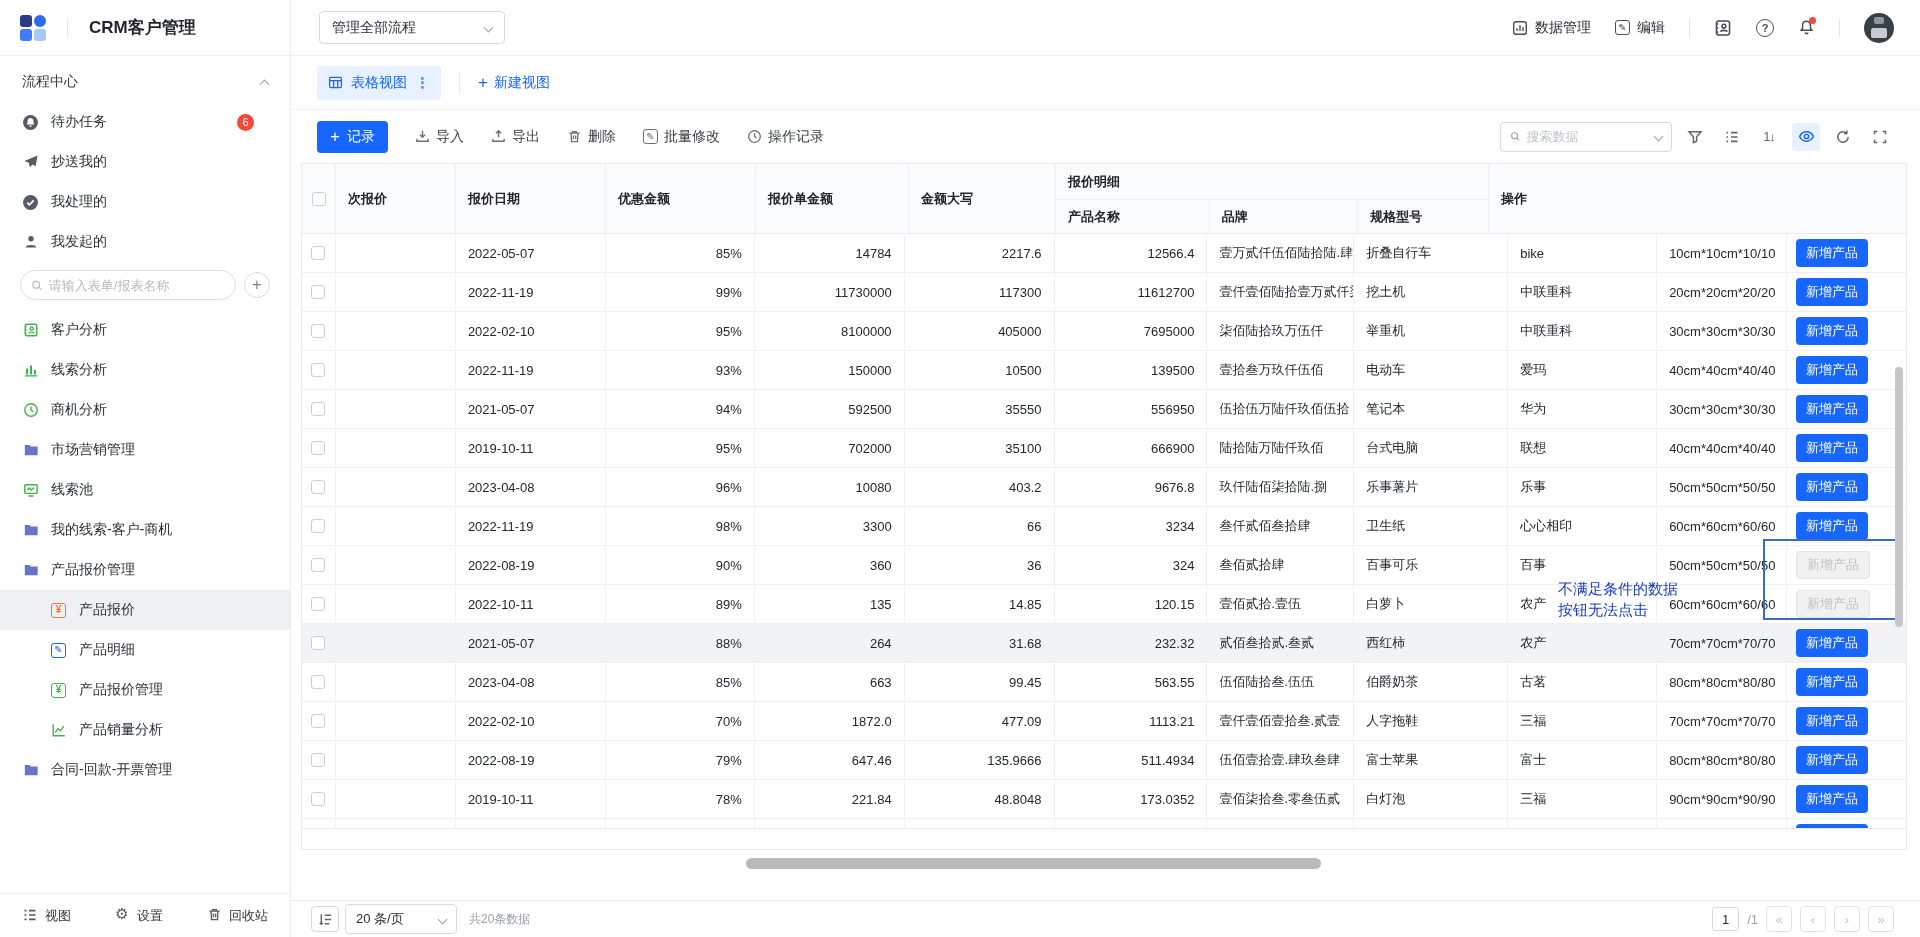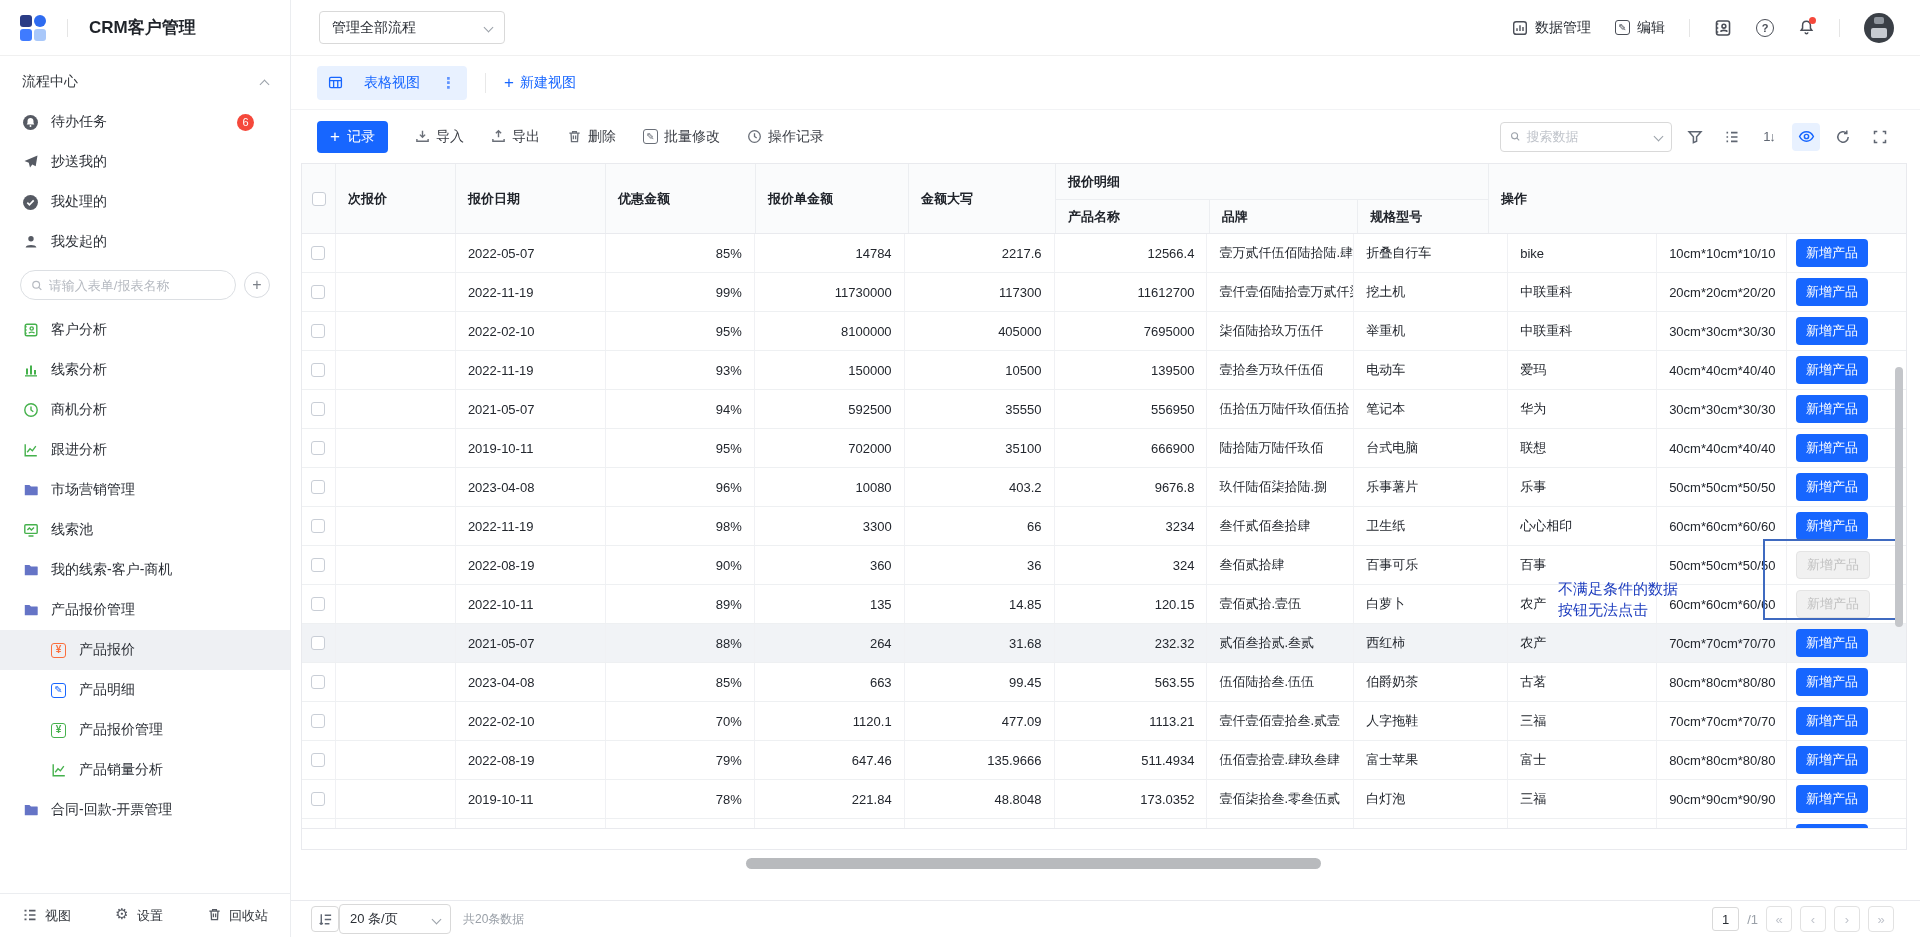--- a/index.html
+++ b/index.html
@@ -49,21 +49,21 @@
   .tr-item .ic { color:#4a4e57; }
   .tr-divider { width:1px; height:18px; background:#e5e5e5; }
   .help-circle { width:18px; height:18px; border:1.5px solid #4a4e57; border-radius:50%; font-size:11px; font-weight:bold; display:flex; align-items:center; justify-content:center; color:#4a4e57; }
   .bell-wrap { position:relative; color:#4a4e57; cursor:pointer; }
   .bell-dot { position:absolute; top:-2px; right:-1px; width:7px; height:7px; border-radius:50%; background:var(--badge); }
   .avatar { width:30px; height:30px; border-radius:50%; background:#3a3f46; position:relative; overflow:hidden; cursor:pointer; }
   .avatar i { position:absolute; left:7px; bottom:5px; width:16px; height:10px; background:#c7cbd1; border-radius:2px; }
   .avatar b { position:absolute; left:10px; top:4px; width:10px; height:7px; background:#8f959d; border-radius:2px; }
 
   .viewbar { height:54px; display:flex; align-items:center; padding:0 26px; border-bottom:1px solid #f2f3f5; }
-  .view-chip { height:34px; background:#e8f1ff; border-radius:4px; display:flex; align-items:center; padding:0 11px; color:var(--accent); font-size:14px; gap:21px; cursor:pointer; }
+  .view-chip { height:34px; background:#e8f1ff; border-radius:4px; display:flex; align-items:center; padding:0 11px; color:var(--accent); font-size:14px; gap:8px; cursor:pointer; }
   .chip-dots { font-size:15px; font-weight:bold; color:#5e93ff; cursor:pointer; }
   .vb-divider { width:1px; height:20px; background:#e8e8e8; margin:0 18px; }
   .new-view { color:var(--accent); font-size:14px; display:flex; align-items:center; gap:6px; cursor:pointer; }
   .plus-g { font-size:17px; line-height:1; font-weight:400; }
 
   .toolbar { height:53px; display:flex; align-items:center; padding:0 26px; }
   .btn-primary { height:32px; background:var(--accent); color:#fff; border:none; border-radius:4px; font-size:14px; padding:0 13px; display:flex; align-items:center; gap:7px; cursor:pointer; font-family:inherit; }
   .tb-item { display:flex; align-items:center; gap:6px; font-size:14px; color:#3b3e45; margin-left:27px; cursor:pointer; }
   .tb-item .ic { color:#6a6f78; display:flex; }
   .toolbar-right { margin-left:auto; display:flex; align-items:center; gap:9px; }
@@ -100,21 +100,21 @@
   .add-btn.disabled { background:#f1f1f1; color:#c1c1c1; border:1px solid #e4e4e4; cursor:default; }
 
   .ann-box { position:absolute; left:1472px; top:539px; width:134px; height:81px; border:2px solid #3f6ac0; pointer-events:none; }
   .ann-text { position:absolute; left:1267px; top:578px; color:var(--annotation); font-weight:normal; font-size:15px; line-height:21px; white-space:nowrap; }
   .v-thumb { position:absolute; left:1604px; top:367px; width:8px; height:260px; border-radius:4px; background:#c4c6ca; cursor:pointer; }
   .h-thumb { position:absolute; left:455px; top:858px; width:575px; height:11px; border-radius:6px; background:#b8babd; cursor:pointer; }
 
   
   .footerbar { height:37px; border-top:1px solid #e9eaee; display:flex; align-items:center; padding:0 26px 0 20px; }
   .rowheight-btn { width:28px; height:26px; border:1px solid #d9d9d9; border-radius:4px; display:flex; align-items:center; justify-content:center; color:#5f6672; background:#fff; cursor:pointer; }
-  .pagesize-select { width:112px; height:30px; border:1px solid #d9d9d9; border-radius:4px; display:flex; align-items:center; padding:0 10px; font-size:13px; color:#2b2f36; margin-left:0; cursor:pointer; }
+  .pagesize-select { width:112px; height:30px; border:1px solid #d9d9d9; border-radius:4px; display:flex; align-items:center; padding:0 10px; font-size:13px; color:#2b2f36; margin-left:6px; cursor:pointer; }
   .pagesize-select .chev { margin-left:auto; }
   .total-text { font-size:12px; color:#9aa0a8; margin-left:12px; }
   .pager { margin-left:auto; display:flex; align-items:center; gap:8px; color:#9aa0a8; font-size:13px; }
   .page-box { width:27px; height:24px; border:1px solid #d9d9d9; border-radius:3px; display:flex; align-items:center; justify-content:center; color:#2b2f36; font-size:13px; }
   .page-btn { width:26px; height:26px; border:1px solid #e2e2e2; border-radius:4px; display:flex; align-items:center; justify-content:center; color:#c0c4cc; font-size:13px; background:#fff; cursor:pointer; }
 </style>
 </head>
 <body>
 
 <div class="sidebar">
@@ -207,29 +207,20 @@
         <div class="nav-item">
           <span class="nav-ic c-green">
             <svg width="16" height="16" viewBox="0 0 16 16" fill="none" stroke="currentColor" stroke-width="1.4">
               <circle cx="8" cy="8" r="6.2"></circle>
               <path d="M8 4.6V8l2.3 1.7"></path>
             </svg>
           </span>
           <span>商机分析</span>
         </div>
         <div class="nav-item">
-          <span class="nav-ic c-green">
-            <svg width="16" height="16" viewBox="0 0 16 16" fill="none" stroke="currentColor" stroke-width="1.4">
-              <path d="M2.2 2.2v11.6h11.6"></path>
-              <path d="M4.2 10.2l2.8-3.4 2.4 2 3.4-4.6"></path>
-            </svg>
-          </span>
-          <span>跟进分析</span>
-        </div>
-        <div class="nav-item">
           <span class="nav-ic c-folder">
             <svg width="16" height="16" viewBox="0 0 16 16">
               <path d="M1.8 3h4.6L8 4.6h6.2c.3 0 .5.2.5.5v7.7c0 .3-.2.5-.5.5H1.8z" fill="currentColor"></path>
             </svg>
           </span>
           <span>市场营销管理</span>
         </div>
         <div class="nav-item">
           <span class="nav-ic c-green">
             <svg width="16" height="16" viewBox="0 0 16 16" fill="none" stroke="currentColor" stroke-width="1.4">
@@ -707,21 +698,21 @@
               <button class="add-btn">新增产品</button>
             </div>
           </div>
           <div class="trow">
             <div class="td w0 cb-cell">
               <span class="cb"></span>
             </div>
             <div class="td w1"></div>
             <div class="td w2">2022-02-10</div>
             <div class="td w3 num">70%</div>
-            <div class="td w4 num">1120.1</div>
+            <div class="td w4 num">1872.0</div>
             <div class="td w5 num">477.09</div>
             <div class="td w6 num">1113.21</div>
             <div class="td w7">壹仟壹佰壹拾叁.贰壹</div>
             <div class="td w8">人字拖鞋</div>
             <div class="td w9">三福</div>
             <div class="td w10">70cm*70cm*70/70</div>
             <div class="td w11 action-cell">
               <button class="add-btn">新增产品</button>
             </div>
           </div>

